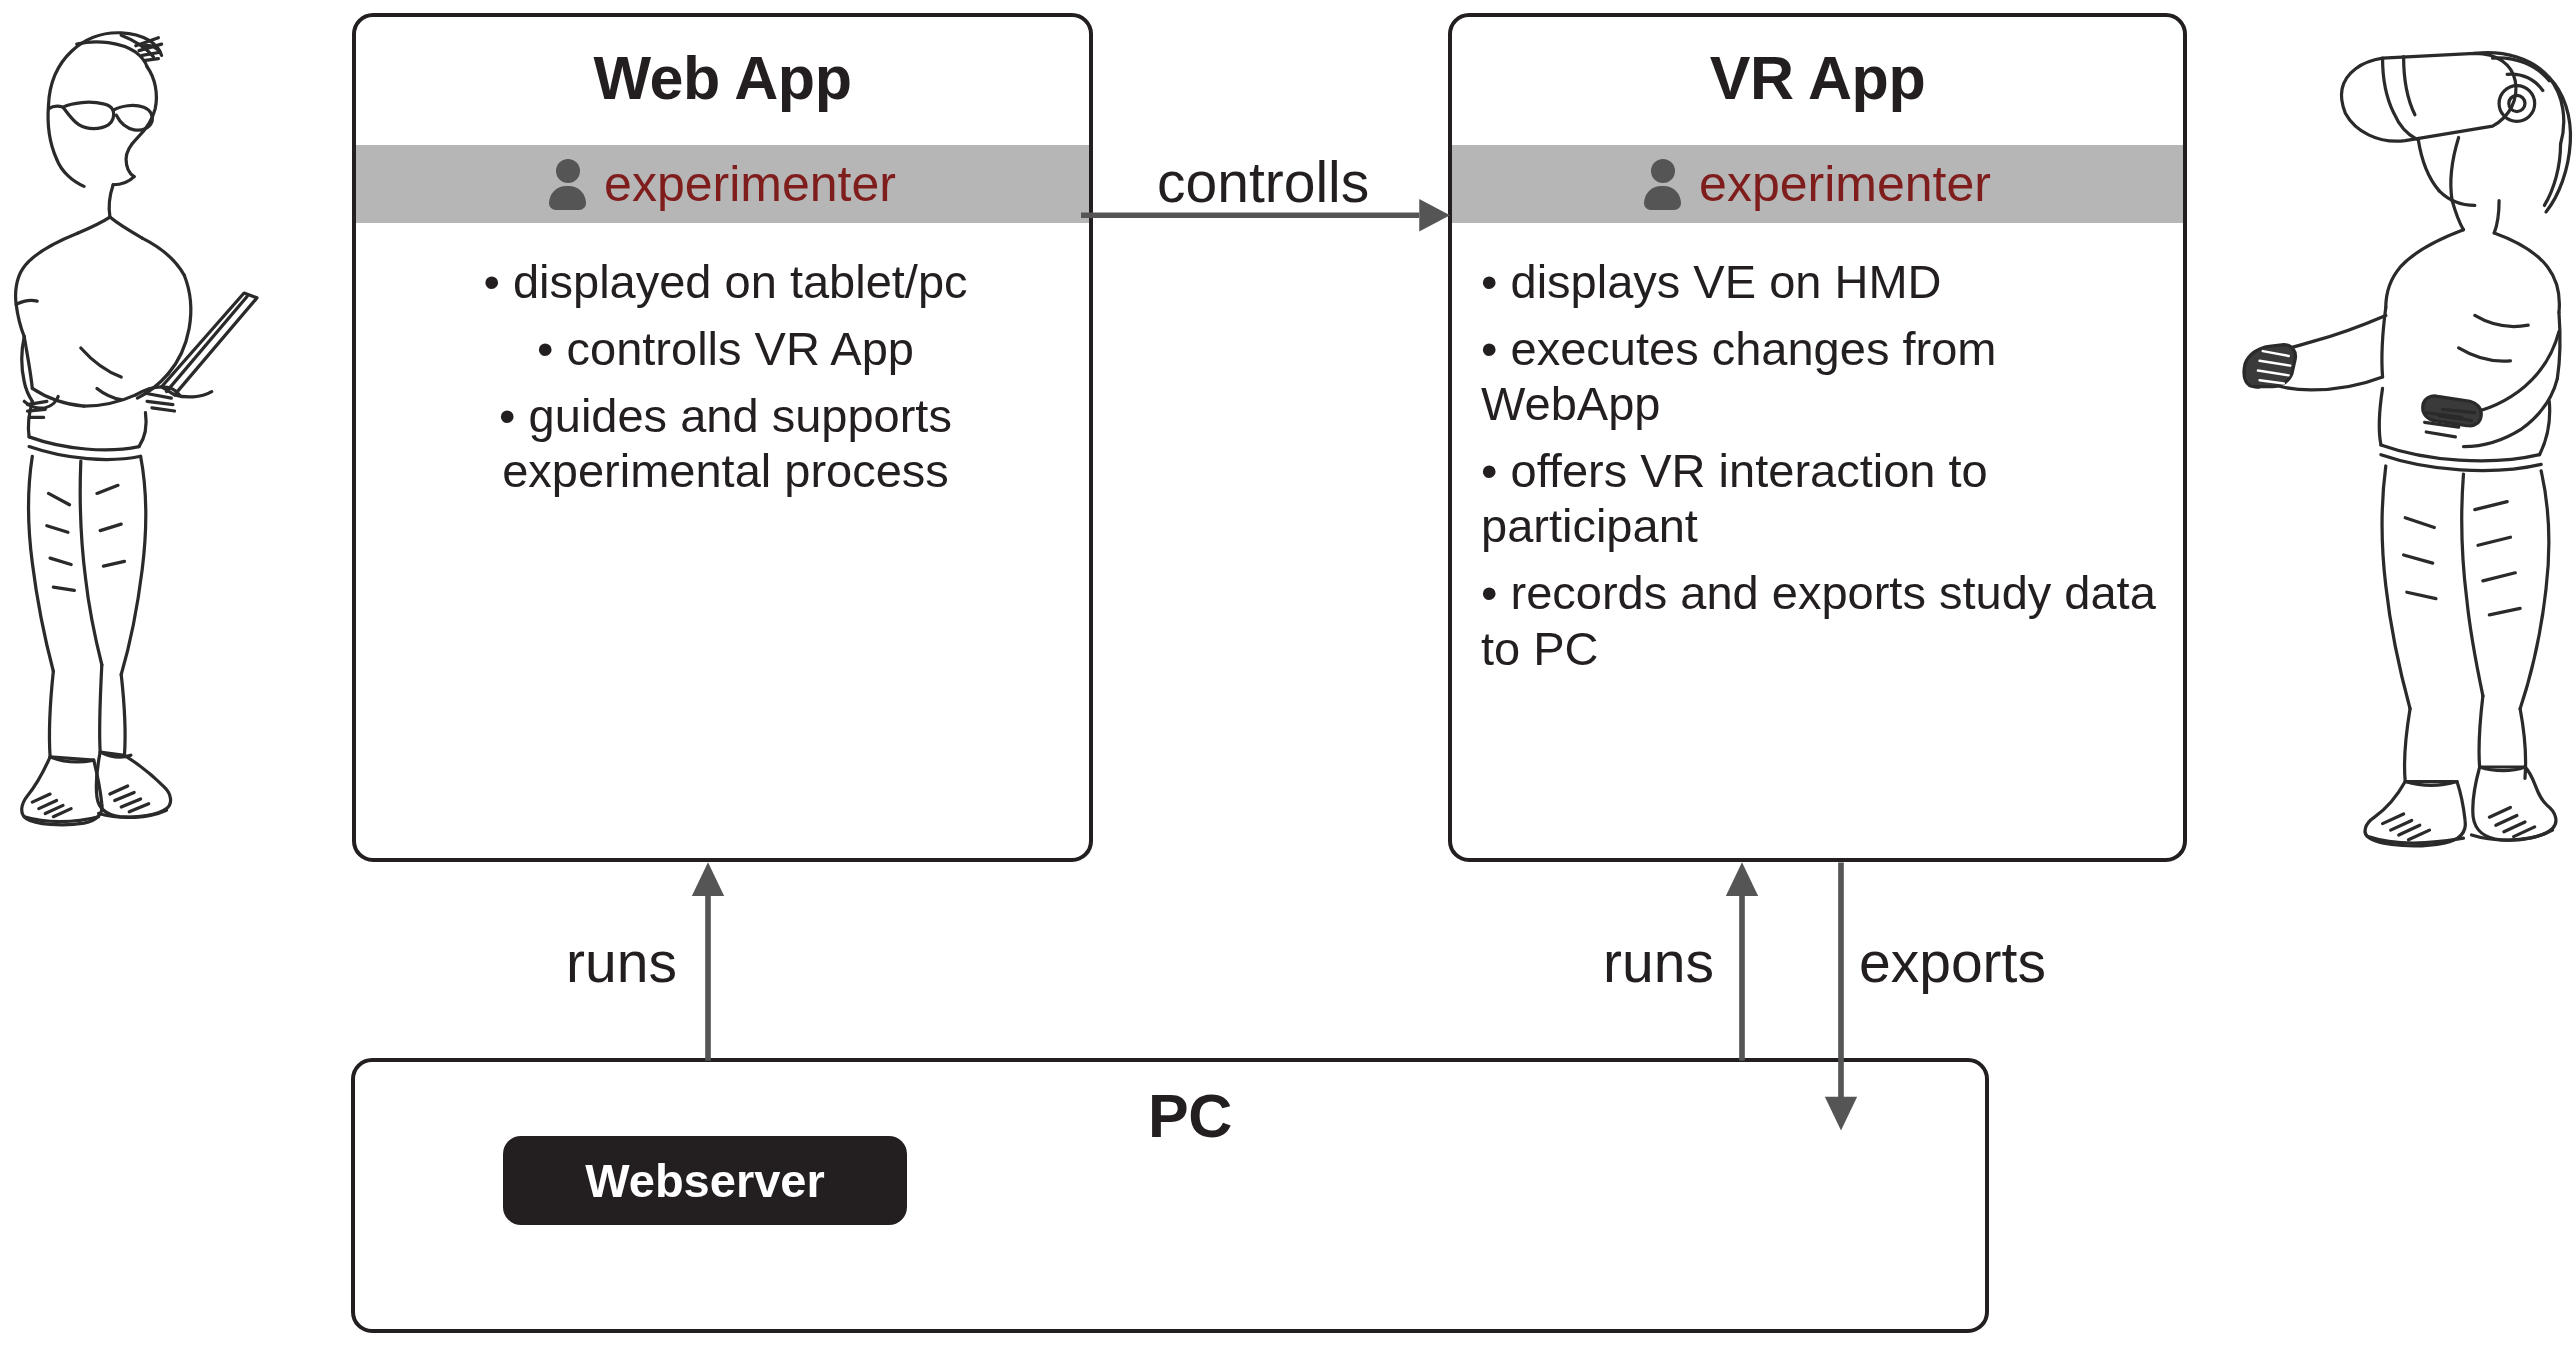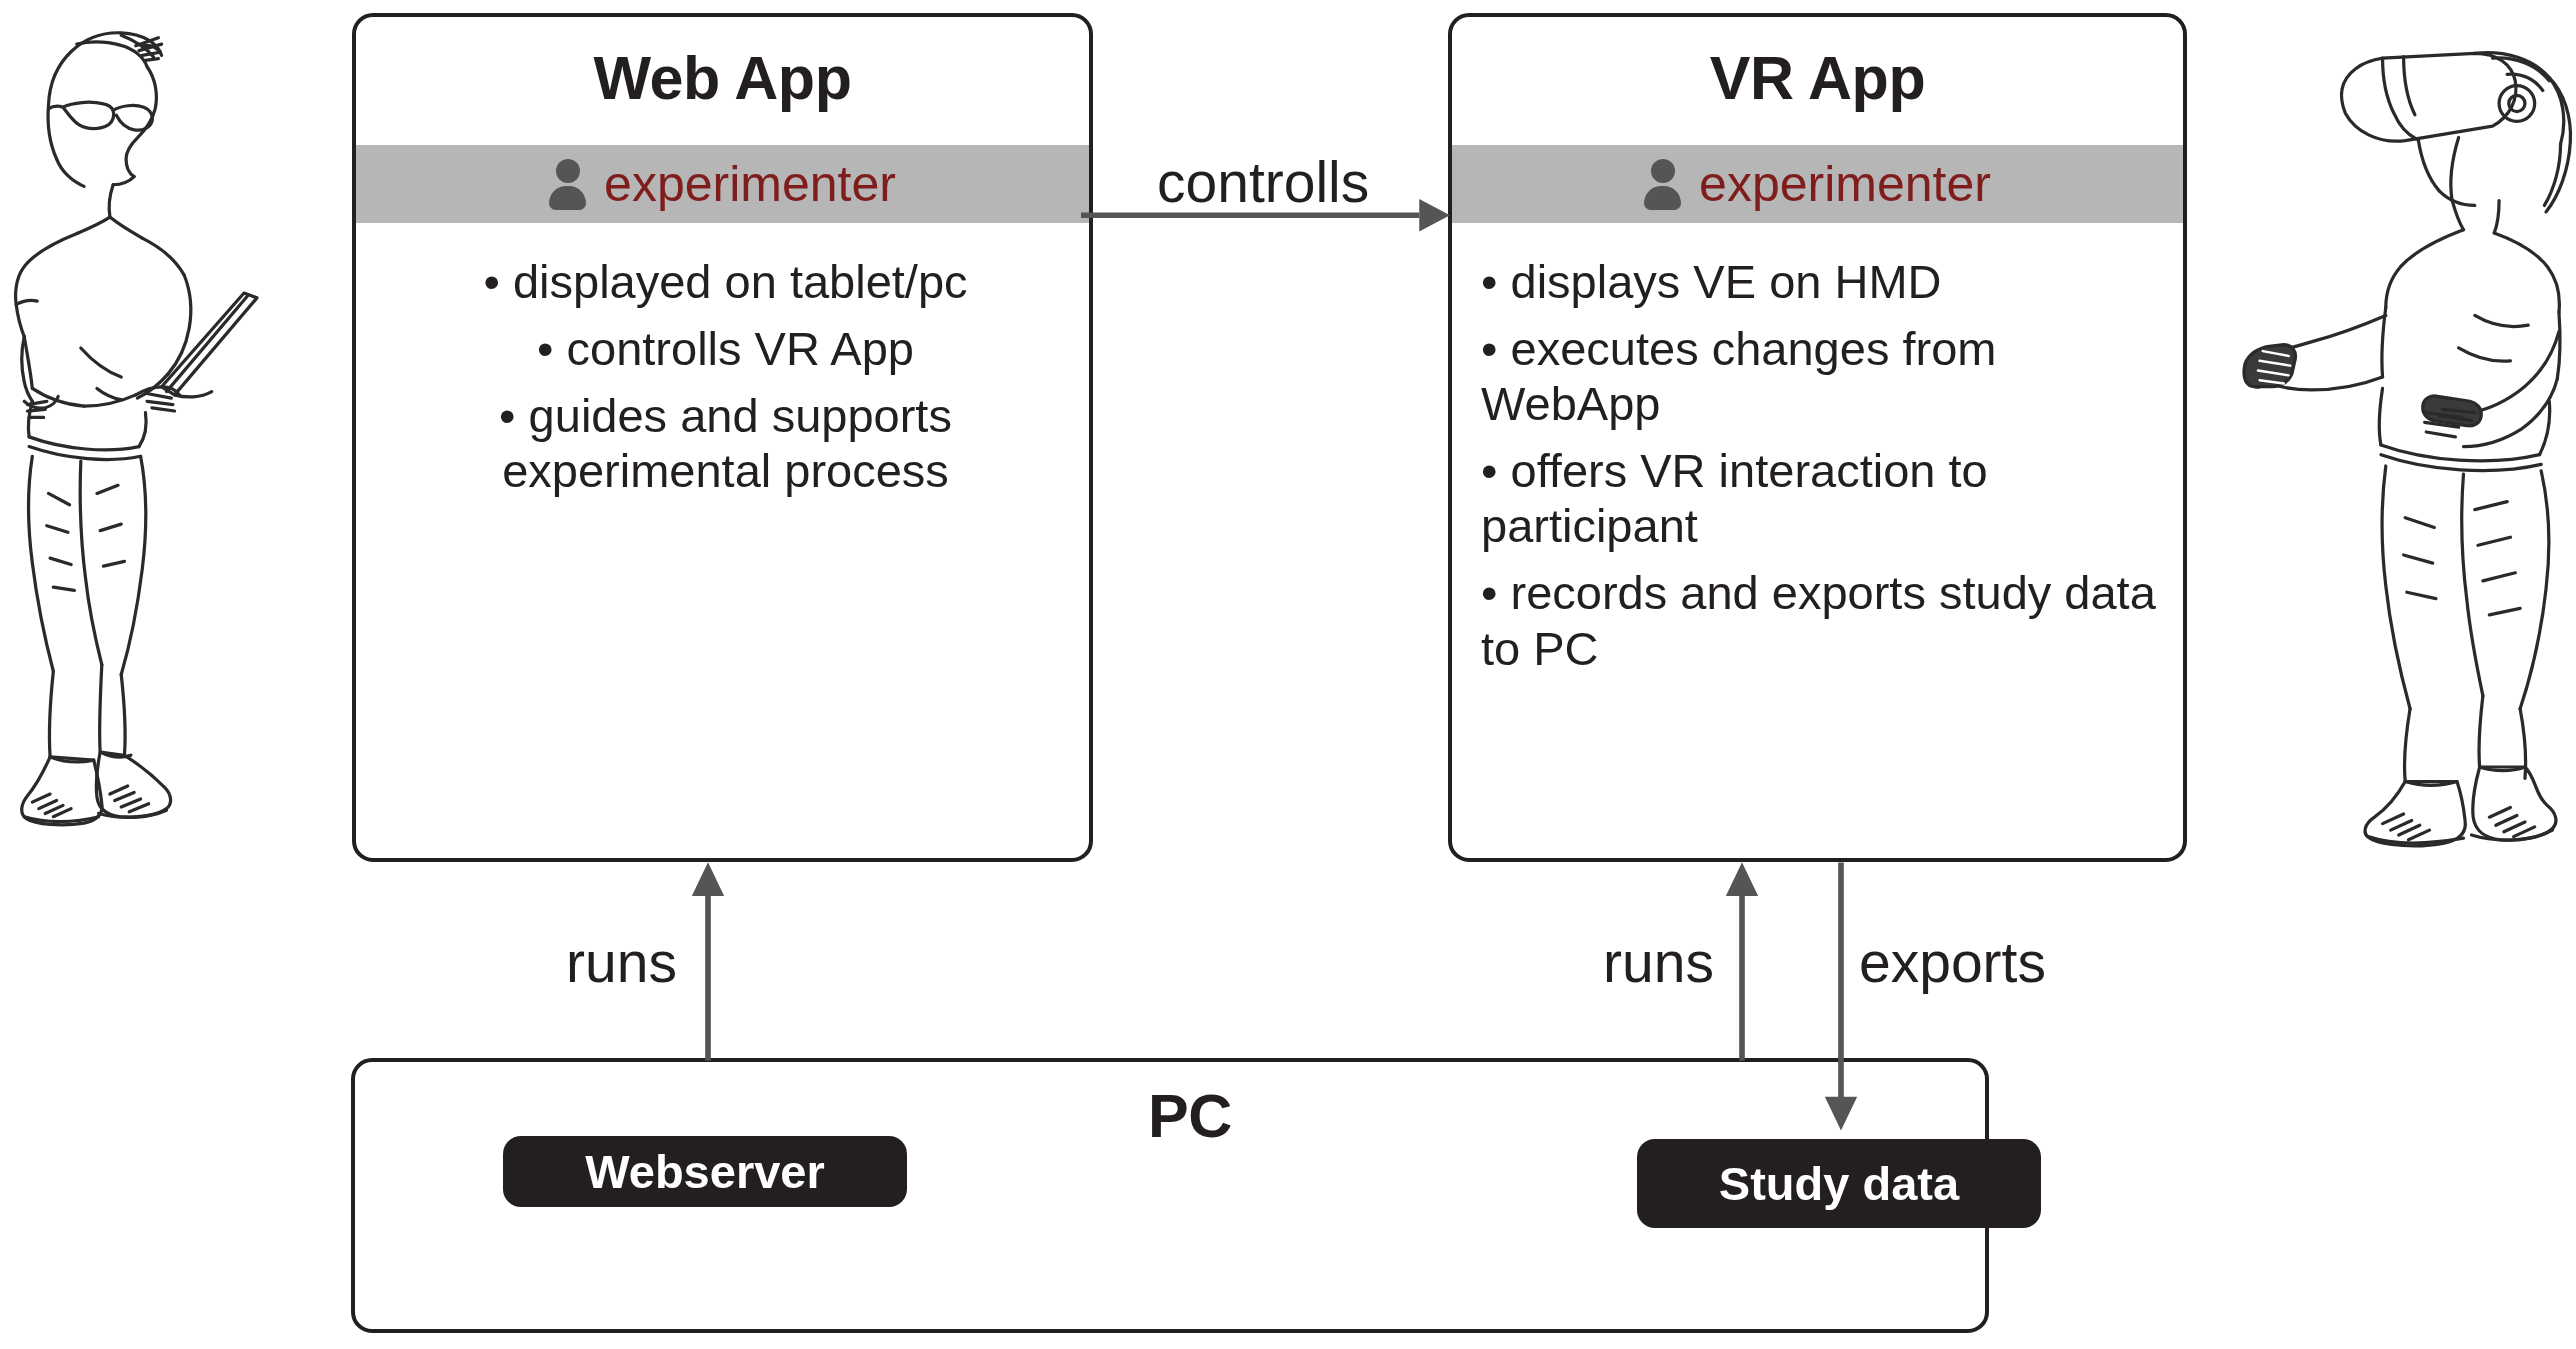--- a/index.html
+++ b/index.html
@@ -299,27 +299,24 @@
       <div class="bullet-item">• executes changes from WebApp</div>
       <div class="bullet-item">• offers VR interaction to participant</div>
       <div class="bullet-item">• records and exports study data to PC</div>
     </div>
   </div>
 
   <div class="node-box" style="left:351px; top:1058px; width:1638px; height:275px;padding-left:40px;">
     <div class="box-title" style="margin-top:24px;">PC</div>
   </div>
 
-  <div class="pill" style="left:503px; top:1136px; width:404px; height:71px;">
+  <div class="pill" style="left:503px; top:1136px; width:404px; height:89px;">
     <span>Webserver</span>
   </div>
 
-  <div class="pill" style="left:1637px; top:1139px; width:404px; height:89px;">
-    <span>Study data</span>
-  </div>
 
   <svg class="arrow-svg" style="left:1081px; top:186px; width:369px; height:65px;" viewBox="0 0 456 80" xmlns="http://www.w3.org/2000/svg">
     <line x1="0" y1="36" x2="418" y2="36" stroke="#555555" stroke-width="7"></line>
     <polygon points="418,16 456,36 418,56" fill="#555555"></polygon>
   </svg>
   <div class="arrow-label" style="left:1157px; top:154px;">controlls</div>
 
   <svg class="arrow-svg" style="left:687px; top:862px; width:42px; height:199px;" viewBox="0 0 52 246" xmlns="http://www.w3.org/2000/svg">
     <line x1="26" y1="246" x2="26" y2="40" stroke="#555555" stroke-width="7"></line>
     <polygon points="6,42 26,0 46,42" fill="#555555"></polygon>

